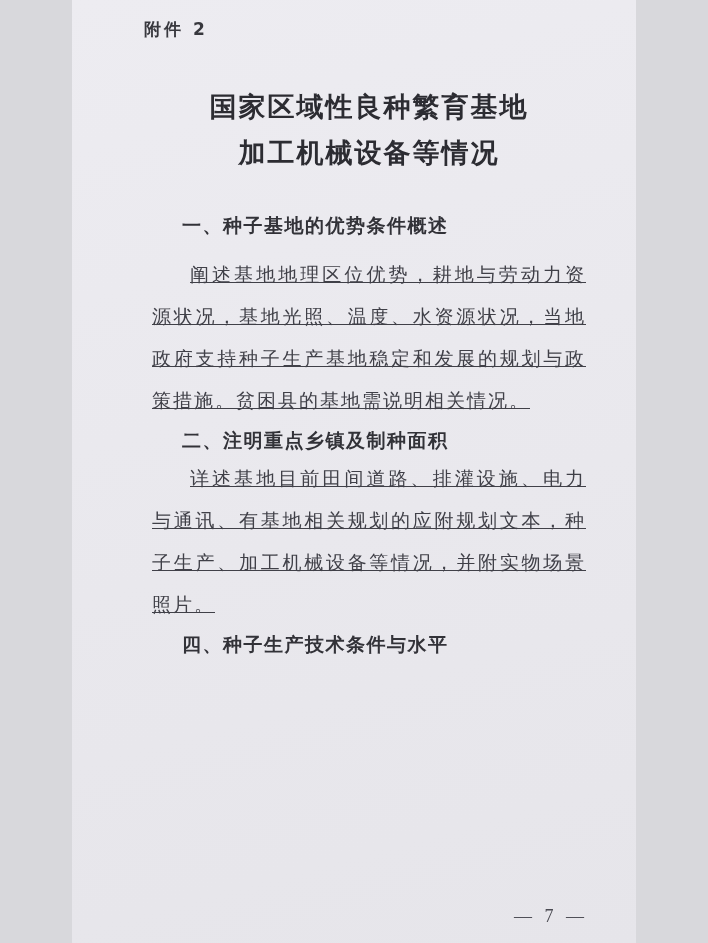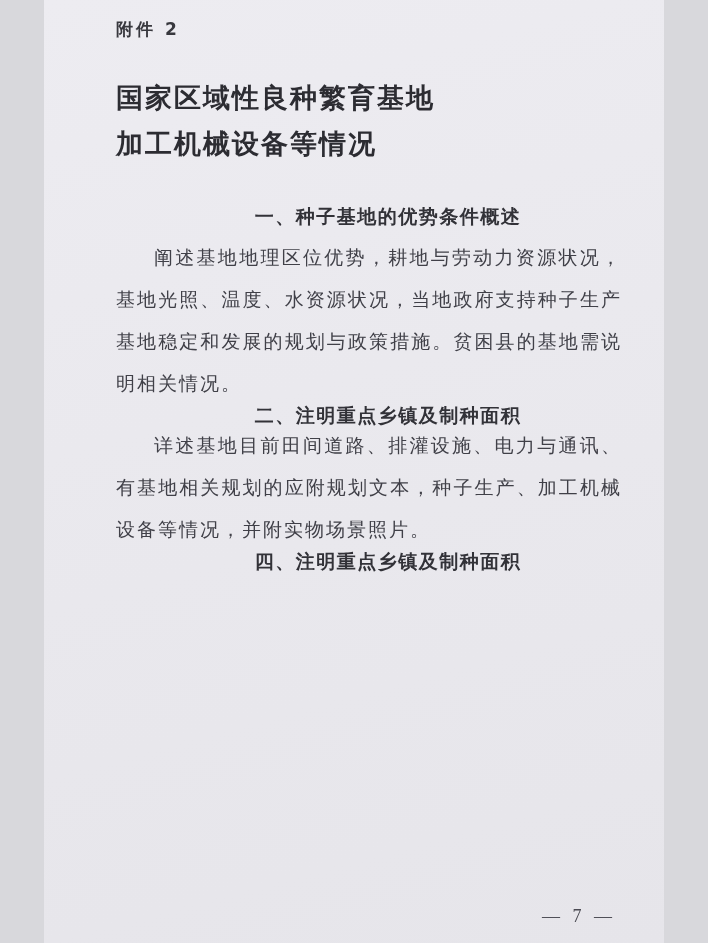--- a/index.html
+++ b/index.html
@@ -3,21 +3,21 @@
 <meta charset="utf-8">
 <style>
   html, body {
     margin: 0;
     padding: 0;
     background: #d8d8dc;
     font-family: "Liberation Serif", serif;
   }
   .page {
     position: relative;
-    width: 620px;
+    width: 564px;
     height: 943px;
     margin: 0 auto;
     background: linear-gradient(165deg, #edecf1 0%, #e9e8ed 55%, #e6e5ea 100%);
     overflow: hidden;
     color: #3f3f46;
     box-sizing: border-box;
   }
   .content {
     position: absolute;
     left: 72px;
@@ -26,21 +26,22 @@
   }
   .attach-label {
     padding-top: 18px;
     font-family: "DejaVu Sans", sans-serif;
     font-weight: 600;
     font-size: 17px;
     letter-spacing: 3px;
     color: #38383e;
   }
   .doc-title {
-    margin-top: 34px;
+    margin-top: 43px;
+    text-align: center;
     font-family: "DejaVu Serif", serif;
     font-weight: bold;
     font-size: 27px;
     line-height: 46px;
     letter-spacing: 2px;
     color: #2c2c32;
   }
   .sections {
     margin-top: 28px;
   }
@@ -49,30 +50,30 @@
   }
   .section-heading {
     font-family: "DejaVu Sans", sans-serif;
     font-weight: bold;
     font-size: 19px;
     line-height: 42px;
     letter-spacing: 1.5px;
     color: #323238;
     padding-left: 2em;
     margin: 0;
-    text-align: center;
   }
   .section-body {
     font-size: 19px;
     line-height: 42px;
     letter-spacing: 2px;
     text-indent: 2em;
     text-align: justify;
-    margin: 0;
+    margin: 8px;
     color: #404048;
+    text-decoration: underline;
   }
   .page-number {
     position: absolute;
     right: 48px;
     bottom: 16px;
     font-size: 18px;
     letter-spacing: 4px;
     color: #4a4a52;
   }
 </style>
@@ -98,20 +99,20 @@
 
       <div class="section">
         <h2 class="section-heading">二、注明重点乡镇及制种面积</h2>
       </div>
 
       <div class="section">
         <p class="section-body">详述基地目前田间道路、排灌设施、电力与通讯、有基地相关规划的应附规划文本，种子生产、加工机械设备等情况，并附实物场景照片。</p>
       </div>
 
       <div class="section">
-        <h2 class="section-heading">四、注明重点乡镇及制种面积</h2>
+        <h2 class="section-heading">四、种子生产技术条件与水平</h2>
       </div>
 
     </div>
   </div>
 
   <div class="page-number">— 7 —</div>
 </div>
 
 </body></html>

